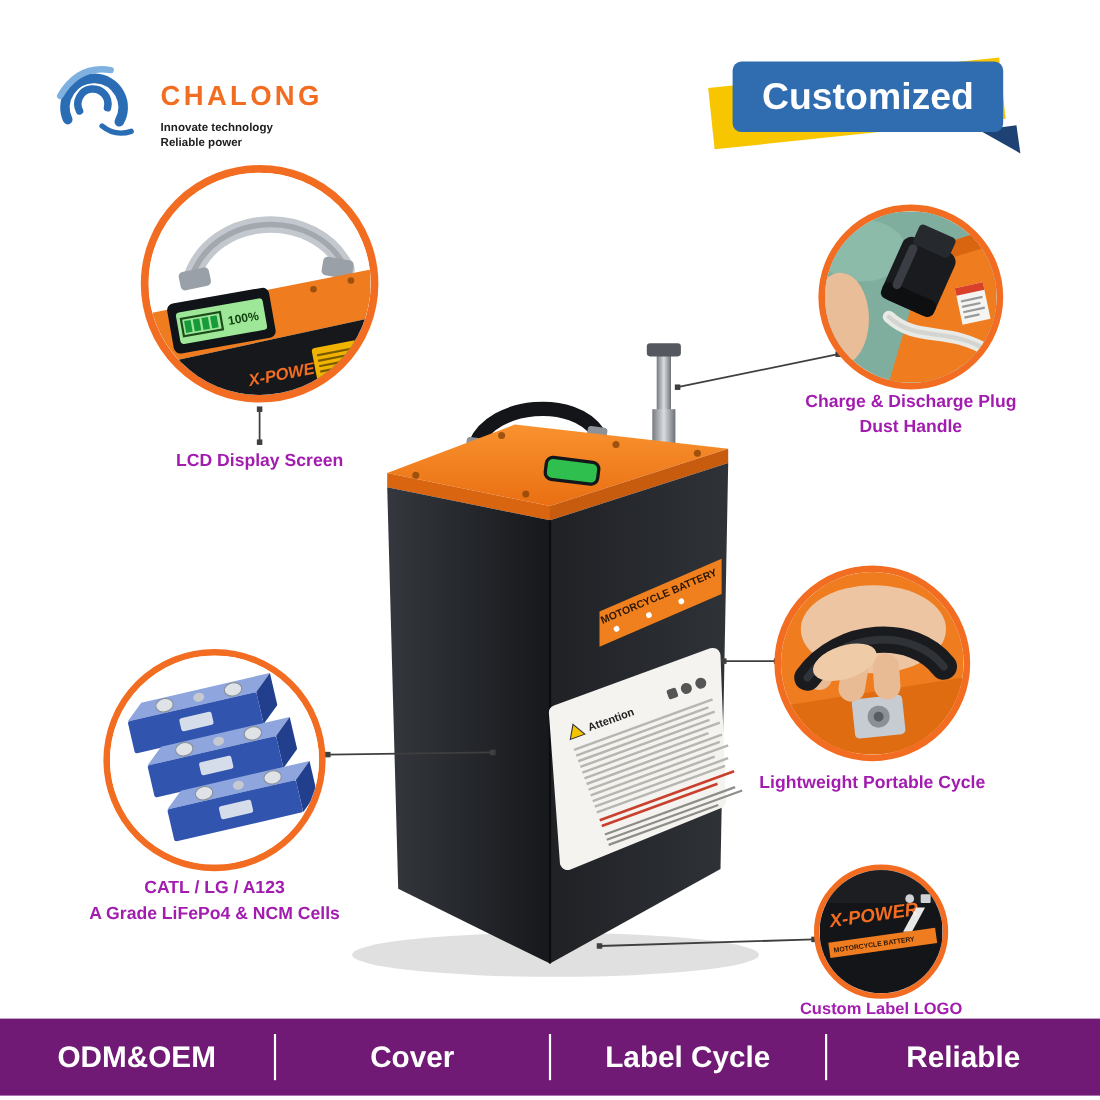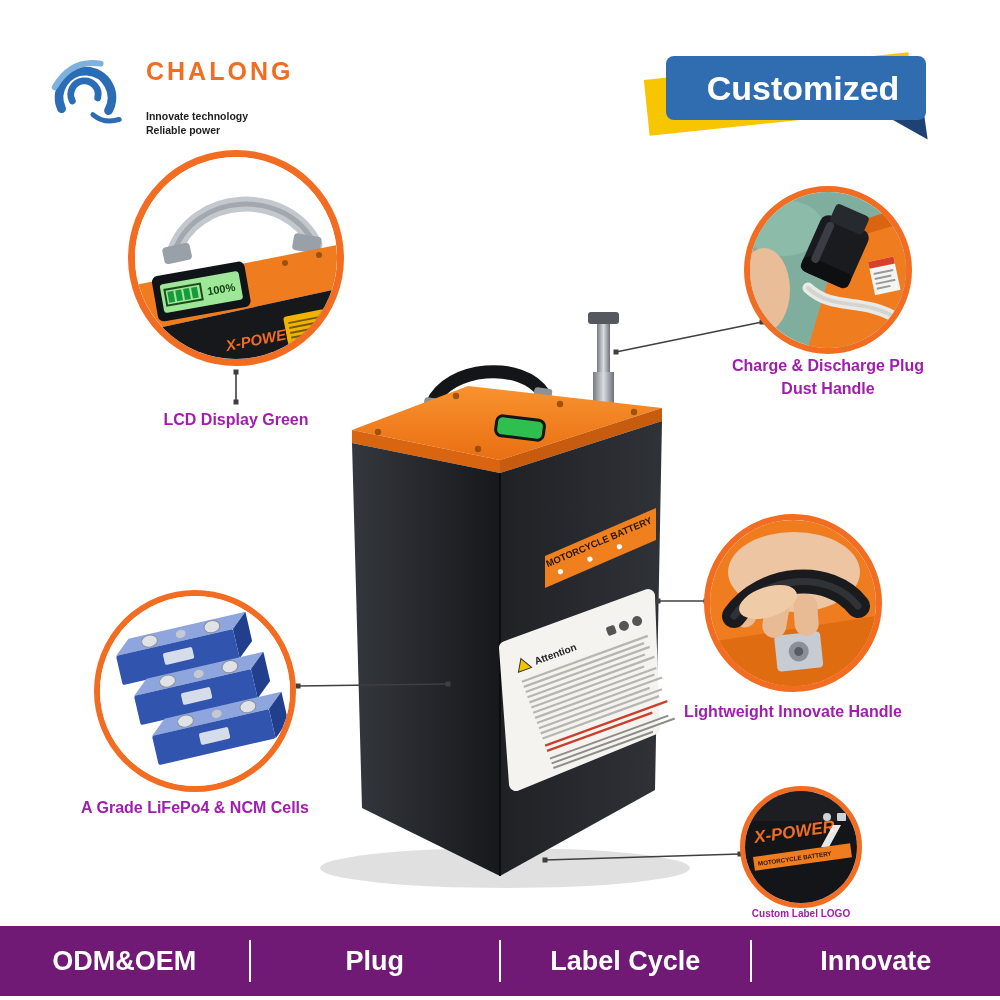--- a/index.html
+++ b/index.html
@@ -3,52 +3,52 @@
 <meta charset="utf-8">
 <style>
   html,body{margin:0;padding:0;background:#fff;}
   .canvas{position:relative;width:1000px;height:1000px;background:#fff;overflow:hidden;
           font-family:"Liberation Sans",sans-serif;}
 
   
   .logo{position:absolute;left:42px;top:50px;display:flex;gap:16px;align-items:flex-end;z-index:5;}
   .logo-mark{display:block;}
   .brand-l1,.brand-l2{font-size:25px;font-weight:800;color:#f26d21;letter-spacing:3px;line-height:1.12;}
-  .logo-tags{margin-top:24px;font-size:10.5px;color:#1d1d1d;line-height:1.4;font-weight:600;}
+  .logo-tags{margin-top:8px;font-size:10.5px;color:#1d1d1d;line-height:1.4;font-weight:600;}
 
   
   .badge{position:absolute;left:640px;top:42px;width:320px;height:115px;z-index:5;}
   .badge-yellow{position:absolute;left:6px;top:24px;width:266px;height:56px;background:#f7c600;
                 transform:rotate(-6deg);z-index:1;}
   .badge-navy{position:absolute;left:252px;top:74px;width:0;height:0;z-index:0;
               border-left:34px solid transparent;border-top:26px solid #1d4273;transform:rotate(-8deg);}
   .badge-blue{position:absolute;left:26px;top:14px;width:246px;height:64px;background:#2f6db0;
               border-radius:8px;display:flex;align-items:center;justify-content:center;
-              color:#fff;font-size:34px;font-weight:700;z-index:2;padding-left:14px;}
+              color:#fff;font-size:34px;font-weight:700;z-index:2;}
 
   
   .scene{position:absolute;left:0;top:0;z-index:1;}
 
   
   .callout{position:absolute;border-radius:50%;border:6px solid #f26d21;overflow:hidden;
            background:#fff;box-sizing:border-box;z-index:3;}
   .callout svg{display:block;width:100%;height:100%;}
   .callout-lcd{left:128px;top:150px;width:216px;height:216px;border-width:7px;}
   .callout-plug{left:744px;top:186px;width:168px;height:168px;}
   .callout-handle{left:704px;top:514px;width:178px;height:178px;}
   .callout-cells{left:94px;top:590px;width:202px;height:202px;}
   .callout-custom{left:740px;top:786px;width:122px;height:122px;border-width:5px;}
 
   .callout-label{position:absolute;color:#a21caf;font-weight:800;text-align:center;
                  font-size:16px;line-height:1.45;z-index:4;}
   .lbl-lcd{left:91px;top:408px;width:290px;}
   .lbl-plug{left:700px;top:354px;width:256px;}
   .lbl-handle{left:650px;top:700px;width:286px;}
   .lbl-cells{left:60px;top:796px;width:270px;}
-  .lbl-custom{left:689px;top:907px;width:224px;font-size:10px;}
+  .lbl-custom{left:689px;top:907px;width:224px;font-size:15px;}
 
   
   .footer{position:absolute;left:0;bottom:4px;width:1000px;height:70px;background:#701a75;
           display:flex;align-items:center;z-index:6;}
   .footer-cell{flex:1;text-align:center;color:#fff;font-size:27px;font-weight:700;}
   .footer-sep{width:2px;height:42px;background:#fff;}
 </style>
 </head>
 <body>
 
@@ -216,21 +216,21 @@
       </g>
       <g transform="translate(148,160) rotate(-11)">
         <rect width="42" height="32" rx="3" fill="#f0b400"></rect>
         <rect x="4" y="6" width="34" height="2" fill="#7a5a00"></rect>
         <rect x="4" y="11" width="30" height="2" fill="#7a5a00"></rect>
         <rect x="4" y="16" width="34" height="2" fill="#7a5a00"></rect>
         <rect x="4" y="21" width="26" height="2" fill="#7a5a00"></rect>
       </g>
     </svg>
   </div>
-  <div class="callout-label lbl-lcd">LCD Display Green</div>
+  <div class="callout-label lbl-lcd">LCD Display Screen</div>
 
   <div class="callout callout-plug">
     <svg viewBox="0 0 156 156">
       <rect width="156" height="156" fill="#7fae9f"></rect>
       <ellipse cx="34" cy="36" rx="40" ry="28" fill="#93c0af" opacity="0.7"></ellipse>
       <polygon points="94,34 156,14 156,156 58,156" fill="#ef7c1f"></polygon>
       <polygon points="94,34 156,14 156,30 96,48" fill="#d96511"></polygon>
       <ellipse cx="14" cy="98" rx="26" ry="42" fill="#e9bd97"></ellipse>
       <path d="M58,96 C84,120 112,104 150,128" stroke="#e9e9e6" stroke-width="11" fill="none" stroke-linecap="round"></path>
       <path d="M58,96 C84,120 112,104 150,128" stroke="#c6c6c2" stroke-width="4" fill="none" stroke-linecap="round" opacity="0.6"></path>
@@ -266,21 +266,21 @@
       </g>
       <ellipse cx="84" cy="52" rx="66" ry="40" fill="#edc5a2"></ellipse>
       <rect x="26" y="66" width="24" height="42" rx="12" fill="#e8bb94" transform="rotate(22 38 87)"></rect>
       <rect x="54" y="74" width="24" height="44" rx="12" fill="#e8bb94" transform="rotate(10 66 96)"></rect>
       <rect x="84" y="74" width="24" height="42" rx="12" fill="#e8bb94" transform="rotate(-4 96 95)"></rect>
       <path d="M24,96 C54,54 120,50 148,86" stroke="#1a1b1e" stroke-width="24" fill="none" stroke-linecap="round"></path>
       <path d="M24,96 C54,54 120,50 148,86" stroke="#34373c" stroke-width="7" fill="none" stroke-linecap="round" opacity="0.85"></path>
       <ellipse cx="58" cy="82" rx="30" ry="15" fill="#f0cba8" transform="rotate(-18 58 82)"></ellipse>
     </svg>
   </div>
-  <div class="callout-label lbl-handle">Lightweight Innovate Handle</div>
+  <div class="callout-label lbl-handle">Lightweight Portable Cycle</div>
 
   <div class="callout callout-cells">
     <svg viewBox="0 0 190 190">
       <rect width="190" height="190" fill="#fff"></rect>
       <g transform="translate(16,60) rotate(-13)">
         <polygon points="0,0 16,-14 136,-14 120,0" fill="#8ea6dd"></polygon>
         <polygon points="120,0 136,-14 136,16 120,30" fill="#223f8e"></polygon>
         <rect x="0" y="0" width="120" height="30" rx="2" fill="#3154ae"></rect>
         <ellipse cx="36" cy="-7" rx="8" ry="6" fill="#dfe3e8" stroke="#8a8f96"></ellipse>
         <ellipse cx="100" cy="-7" rx="8" ry="6" fill="#dfe3e8" stroke="#8a8f96"></ellipse>
@@ -301,20 +301,21 @@
         <polygon points="120,0 136,-14 136,16 120,30" fill="#223f8e"></polygon>
         <rect x="0" y="0" width="120" height="30" rx="2" fill="#3154ae"></rect>
         <ellipse cx="36" cy="-7" rx="8" ry="6" fill="#dfe3e8" stroke="#8a8f96"></ellipse>
         <ellipse cx="100" cy="-7" rx="8" ry="6" fill="#dfe3e8" stroke="#8a8f96"></ellipse>
         <ellipse cx="68" cy="-7" rx="5" ry="4" fill="#c6cad0"></ellipse>
         <rect x="46" y="8" width="30" height="12" rx="2" fill="#e8ecf2" opacity="0.9"></rect>
       </g>
     </svg>
   </div>
   <div class="callout-label lbl-cells">
+    <div>CATL / LG / A123</div>
     <div>A Grade LiFePo4 &amp; NCM Cells</div>
   </div>
 
   <div class="callout callout-custom">
     <svg viewBox="0 0 112 112">
       <rect width="112" height="112" fill="#141518"></rect>
       <rect width="112" height="30" fill="#22242a" opacity="0.6"></rect>
       <g fill="#cfd3d8">
         <circle cx="82" cy="26" r="4"></circle>
         <rect x="92" y="22" width="9" height="8" rx="1"></rect>
@@ -327,20 +328,20 @@
         <rect width="98" height="14" fill="#ef7c1f"></rect>
         <text x="4" y="9.5" font-size="6.2" font-weight="bold" fill="#2a1505">MOTORCYCLE BATTERY</text>
       </g>
     </svg>
   </div>
   <div class="callout-label lbl-custom">Custom Label LOGO</div>
 
   <div class="footer">
     <div class="footer-cell">ODM&amp;OEM</div>
     <div class="footer-sep"></div>
-    <div class="footer-cell">Plug</div>
+    <div class="footer-cell">Cover</div>
     <div class="footer-sep"></div>
     <div class="footer-cell">Label Cycle</div>
     <div class="footer-sep"></div>
-    <div class="footer-cell">Innovate</div>
+    <div class="footer-cell">Reliable</div>
   </div>
 
 </div>
 
 </body></html>

